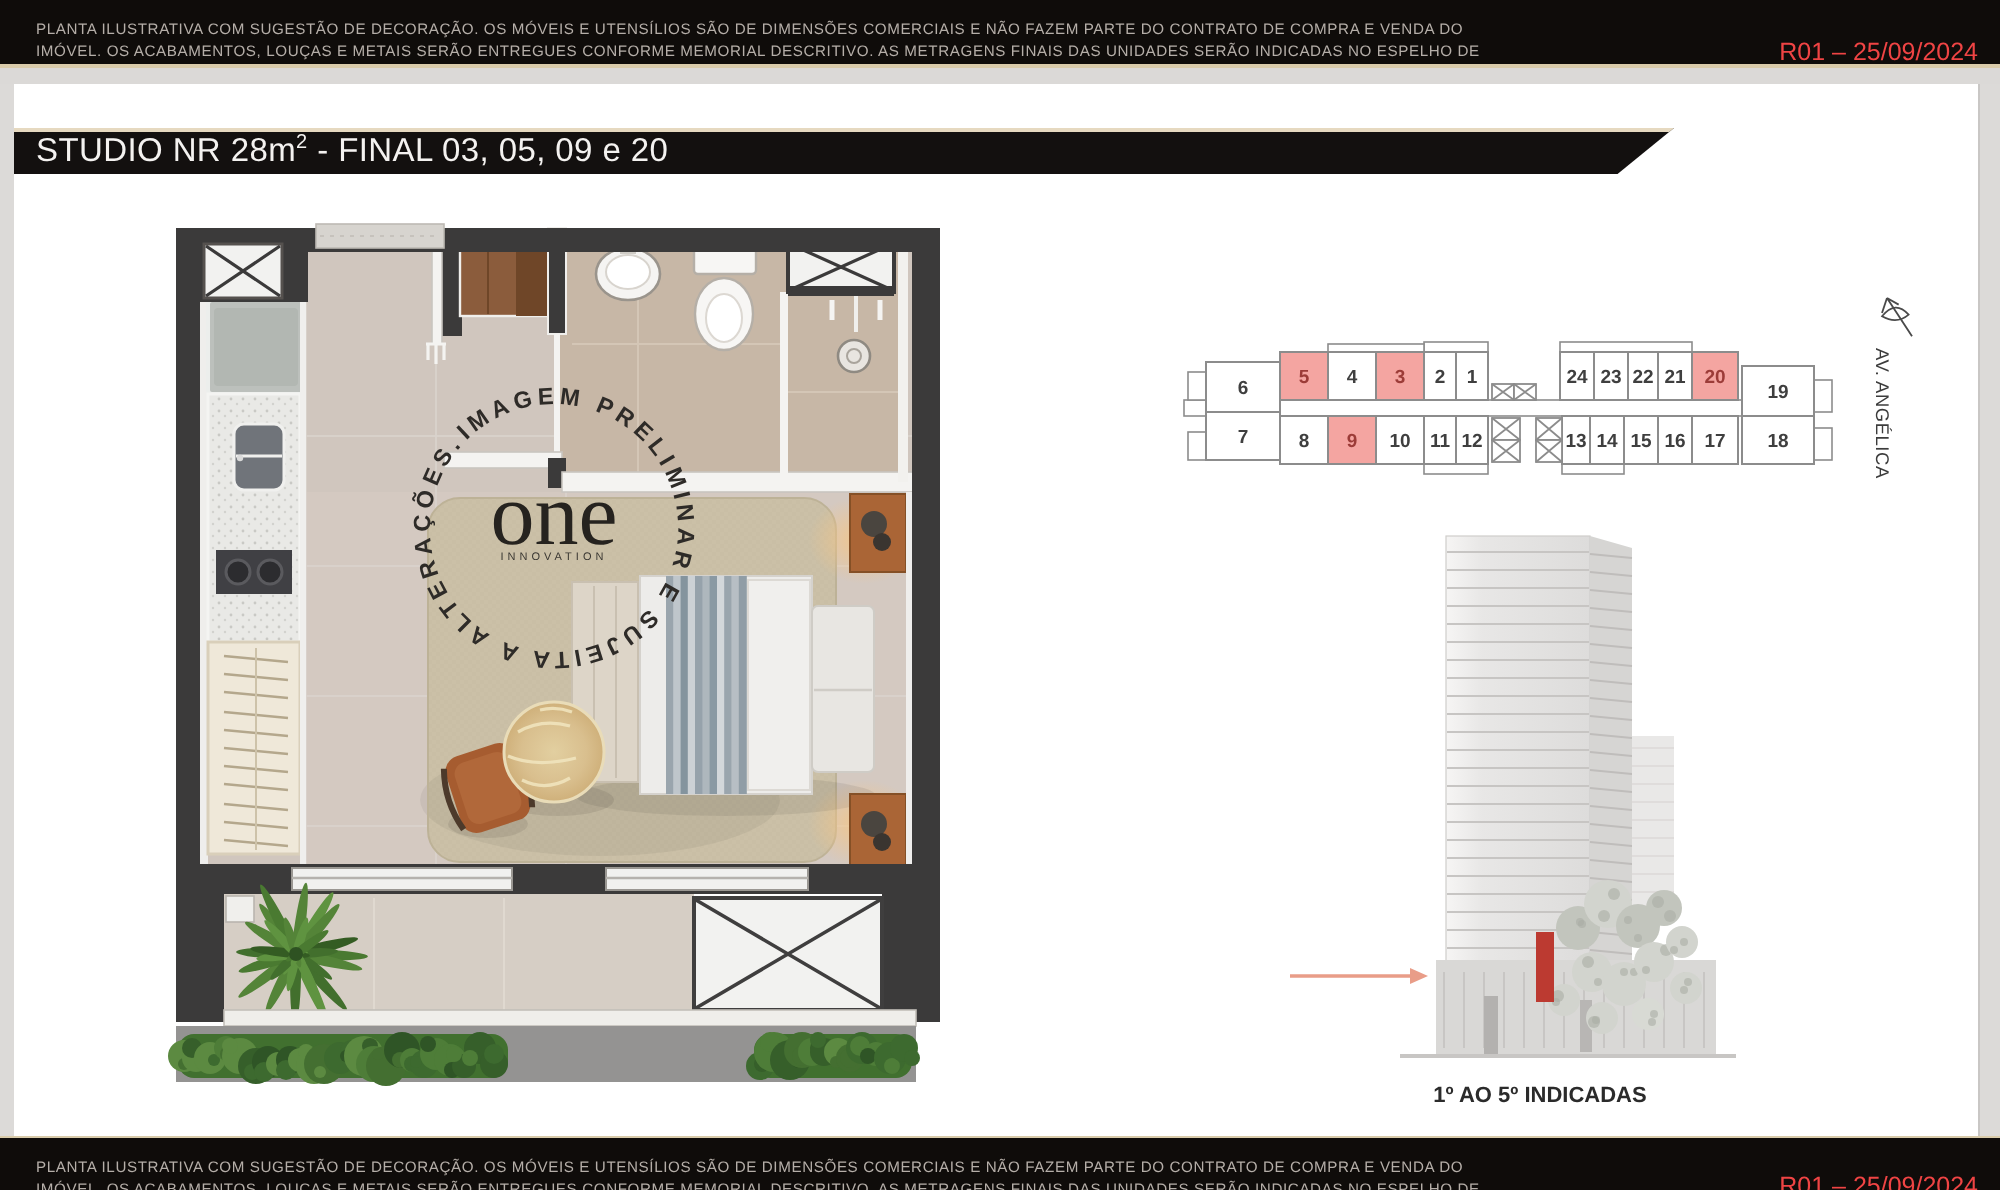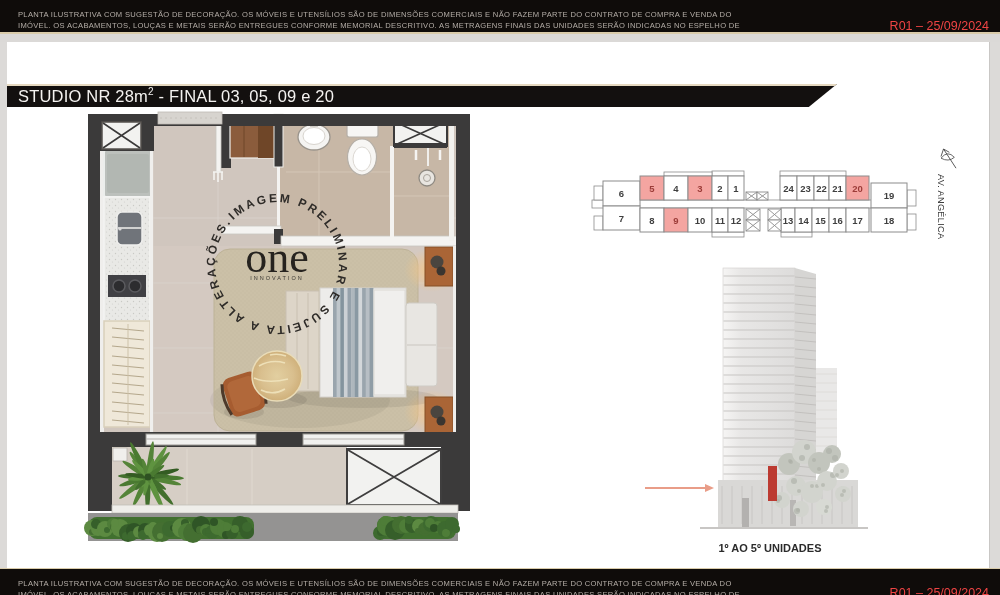--- a/index.html
+++ b/index.html
@@ -6,21 +6,21 @@
 #page { position:relative; width:1000px; height:595px; font-family:"Liberation Sans", sans-serif; }
 #card { position:absolute; left:7px; top:42px; width:983px; height:526px; background:#ffffff; border-right:1px solid #c9c7c5; }
 #graystrip { position:absolute; left:0; top:34px; width:1000px; height:8px; background:#dbd9d7; }
 .bar { position:absolute; left:0; width:1000px; background:#0f0c0a; overflow:hidden; }
 #topbar { top:0; height:34px; border-bottom:2px solid #d9cbaa; }
 #botbar { top:568px; height:27px; border-top:1.5px solid #d9cbaa; }
 .disc { position:absolute; left:18px; top:9px; width:730px; color:#b5aea8; font-size:7.6px; line-height:11px; letter-spacing:0.3px; }
 .r01 { position:absolute; right:11px; color:#ef4444; font-size:12.5px; letter-spacing:0px; }
 #topbar .r01 { top:19px; }
 #botbar .r01 { top:17px; }
-#titlebar { position:absolute; left:7px; top:84px; width:830px; height:23px;text-align:center; }
+#titlebar { position:absolute; left:7px; top:64px; width:830px; height:23px;text-align:center; }
 #titlebar .bg { position:absolute; left:0; top:0; width:100%; height:100%; background:#13100f; clip-path:polygon(0 0, 100% 0, 96.6% 100%, 0 100%); border-top:2px solid #e6d9c0; }
 #titlebar .t { position:absolute; left:11px; top:2px; color:#f4f2f0; font-size:16.5px; letter-spacing:0.2px; }
 #titlebar .t sup { font-size:10px; }
 #plan { position:absolute; left:80px; top:105px; width:400px; height:445px; }
 #keyplan { position:absolute; left:585px; top:160px; width:340px; height:90px; }
 #bld { position:absolute; left:630px; top:250px; width:250px; height:290px; }
 #logo { position:absolute; left:848px; top:52px; width:150px; }
 #nex { font-size:56px; font-weight:bold; letter-spacing:0px; color:#d99a61; line-height:56px; transform:translate(5.5px,6.5px) scale(0.87,1.08); transform-origin:0 0; }
 #nex .x { background:linear-gradient(100deg, #d99a61 10%, rgba(217,154,97,0.45) 45%, rgba(222,185,150,0.12) 85%); -webkit-background-clip:text; background-clip:text; color:transparent; }
 #one { font-size:33px; letter-spacing:3.0px; color:transparent; -webkit-text-stroke:1.3px #6a6a6a; margin-top:7px; margin-left:5px; line-height:26px; }
@@ -499,18 +499,18 @@
 <line x1="700" y1="528" x2="868" y2="528" stroke="#c8c6c4" stroke-width="2"></line>
 <rect x="768" y="466" width="9" height="35" fill="#bc3a31"></rect>
 <line x1="645" y1="488" x2="705" y2="488" stroke="#e99d88" stroke-width="1.8"></line>
 <polygon points="705,484 714,488 705,492" fill="#e99d88"></polygon>
 </svg>
   <svg id="compass" width="25" height="27" viewBox="0 0 30 32">
     <path d="M24 30 L9 7 M9 7 L6 16 M9 7 L16 11" stroke="#4a4a4a" stroke-width="1.1" fill="none"></path>
     <path d="M6 18 Q14 8 22 17 Q15 23 6 18 Z" stroke="#4a4a4a" stroke-width="1" fill="none"></path>
   </svg>
   <div id="avang">AV. ANGÉLICA</div>
-  <div id="pav">1º AO 5º UNIDADES</div>
+  <div id="pav">1º AO 5º INDICADAS</div>
   <div class="bar" id="botbar">
     <div class="disc">PLANTA ILUSTRATIVA COM SUGESTÃO DE DECORAÇÃO. OS MÓVEIS E UTENSÍLIOS SÃO DE DIMENSÕES COMERCIAIS E NÃO FAZEM PARTE DO CONTRATO DE COMPRA E VENDA DO<br>IMÓVEL. OS ACABAMENTOS, LOUÇAS E METAIS SERÃO ENTREGUES CONFORME MEMORIAL DESCRITIVO. AS METRAGENS FINAIS DAS UNIDADES SERÃO INDICADAS NO ESPELHO DE<br>VENDAS. A POSIÇÃO DAS FLOREIRAS VARIA DE ACORDO COM A UNIDADE.</div>
     <div class="r01">R01 – 25/09/2024</div>
   </div>
 </div>
 
 </body></html>

